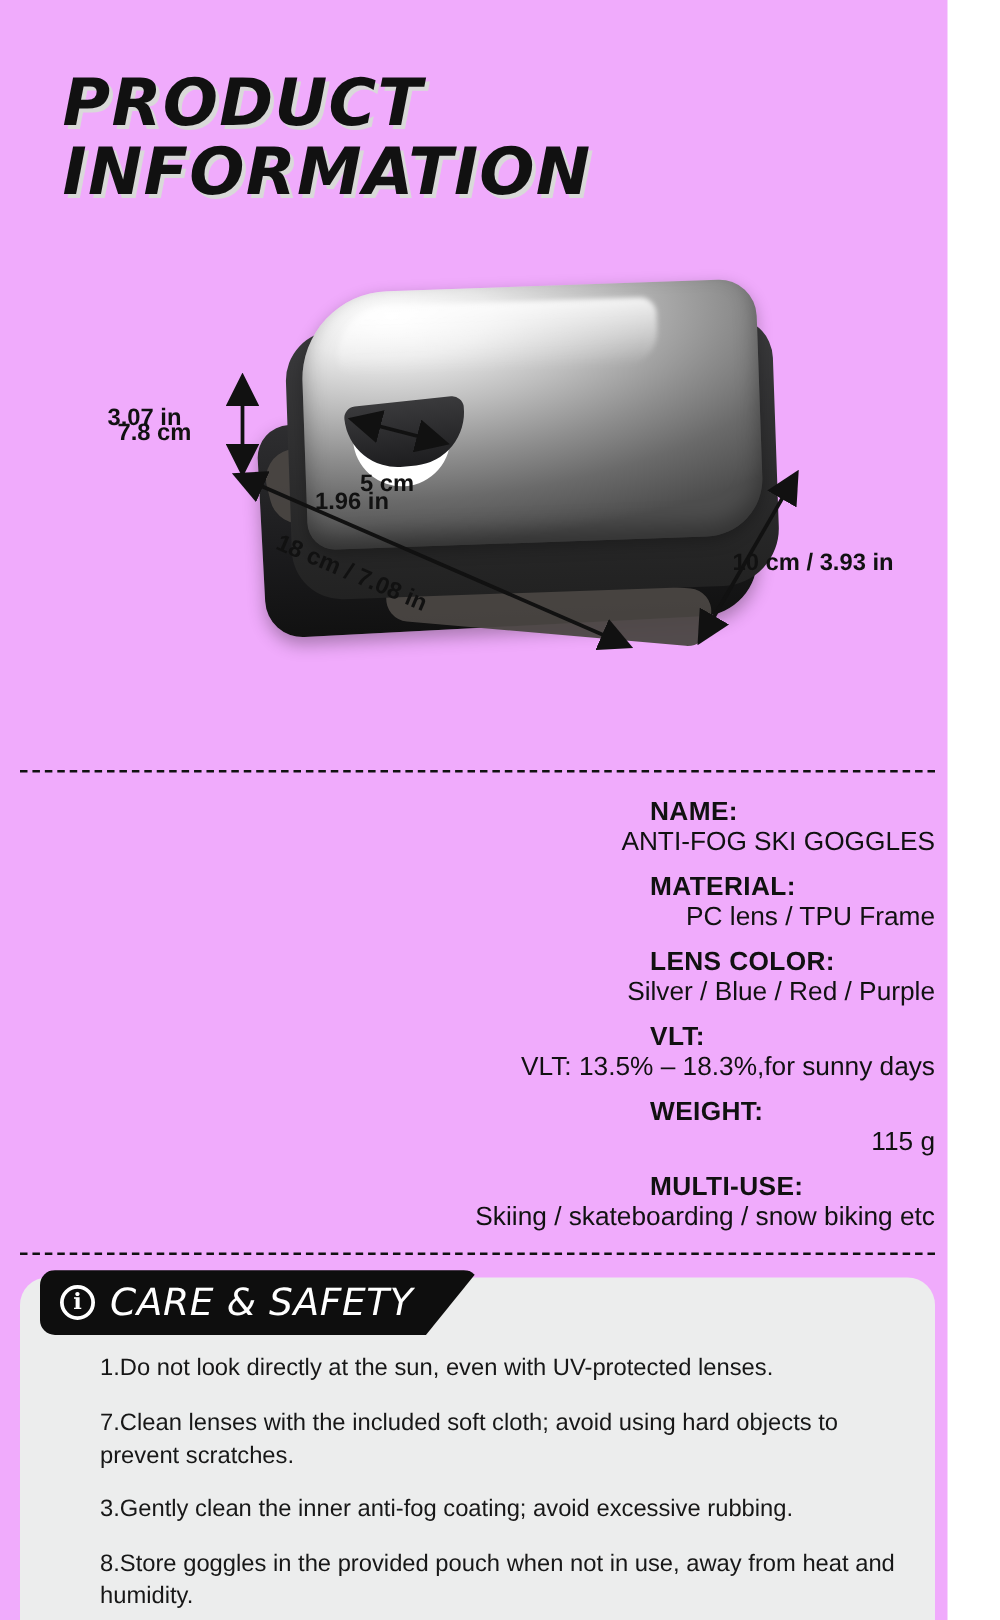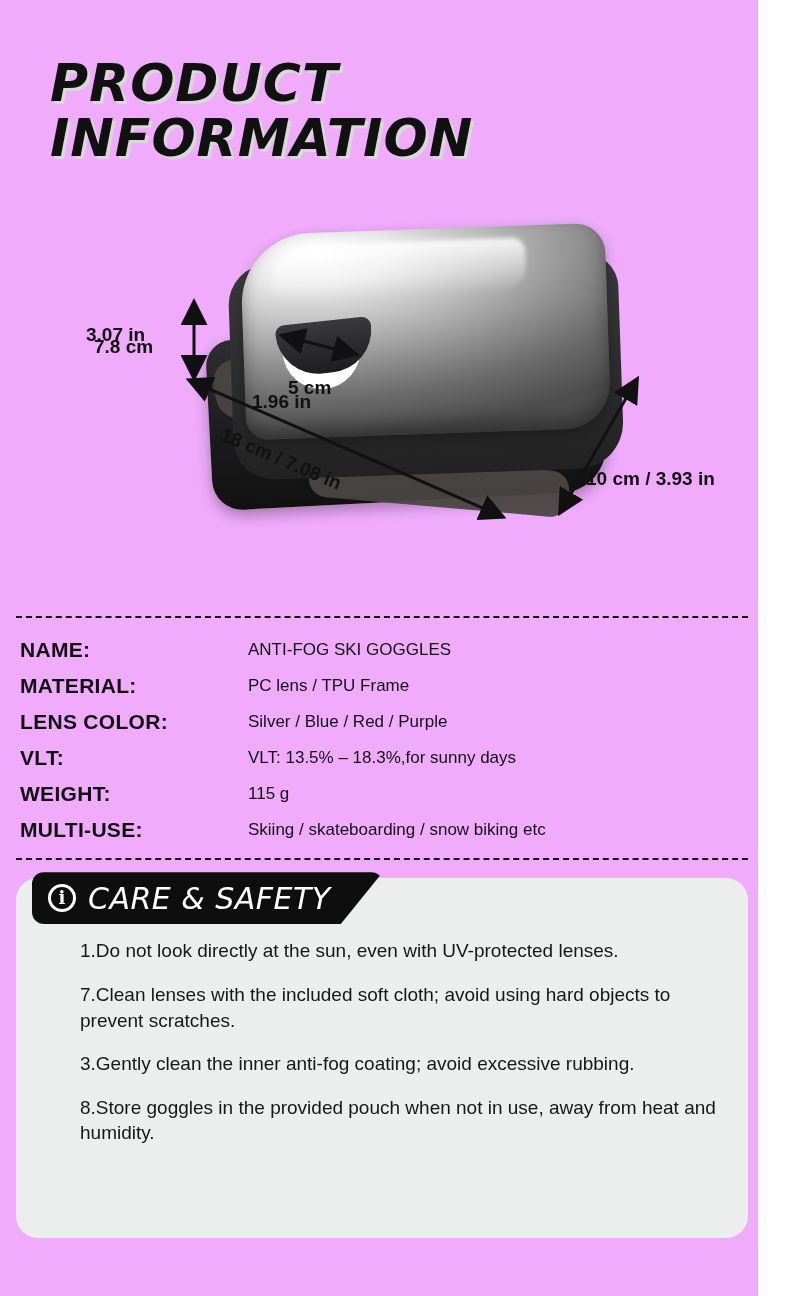--- a/index.html
+++ b/index.html
@@ -152,34 +152,35 @@
     margin: 0 auto;
     border-top: 2px dashed #111;
   }
   .specs {
     width: 732px;
     margin: 0 auto;
     padding: 14px 0 10px 0;
   }
   .spec-row {
     display: flex;
-    align-items: center;
+    align-items: flex-end;
     padding: 6px 0;
+    flex-direction: column;
   }
   .spec-key {
     width: 232px;
     font-size: 21px;
     font-weight: bold;
     letter-spacing: .3px;
     color: #111;
     text-transform: uppercase;
     padding-left: 4px;
   }
   .spec-val {
-    font-size: 17px;
+    font-size: 21px;
     color: #111;
   }
 
   
   .care {
     position: relative;
     width: 732px;
     margin: 18px auto 0 auto;
     background: #eceded;
     border-radius: 22px;
@@ -268,21 +269,21 @@
     </svg>
 
     <div class="dim-label" style="left:78px; top:120px;margin-top:40px;">7.8 cm</div>
     <div class="dim-label" style="left:70px; top:148px;">3.07 in</div>
 
     <div class="dim-label" style="left:272px; top:188px;margin-top:13px;">5 cm</div>
     <div class="dim-label" style="left:236px; top:215px;">1.96 in</div>
 
     <div class="dim-label" style="left:210px; top:248px; transform: rotate(23deg); transform-origin: left top;">18 cm / 7.08 in</div>
 
-    <div class="dim-label" style="left:570px; top:292px;">10 cm / 3.93 in</div>
+    <div class="dim-label" style="left:570px; top:264px;">10 cm / 3.93 in</div>
   </div>
 
   <div class="divider"></div>
   <div class="specs">
     <div class="spec-row">
       <div class="spec-key">NAME:</div>
       <div class="spec-val">ANTI-FOG SKI GOGGLES</div>
     </div>
     <div class="spec-row">
       <div class="spec-key">MATERIAL:</div>

